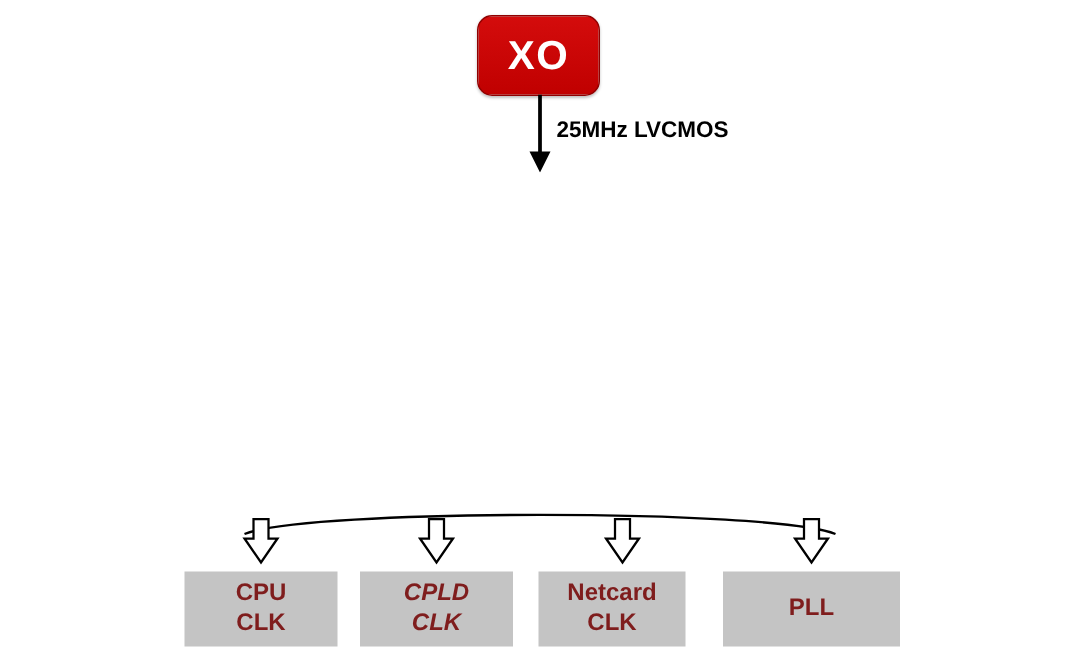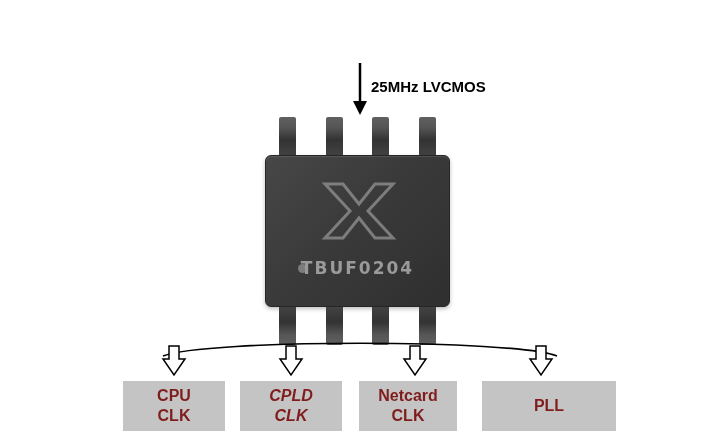--- a/index.html
+++ b/index.html
@@ -53,56 +53,38 @@
 
   
   .out-box{
     position:absolute;top:381px;height:50px;background:#c4c4c4;
     display:flex;flex-direction:column;align-items:center;justify-content:center;
     color:#7f1d1d;font-weight:bold;font-size:16px;line-height:20px;text-align:center;
   }
   .out-box.b0{left:123px;width:102px;}
   .out-box.b1{left:240px;width:102px;font-style:italic;}
   .out-box.b2{left:359px;width:98px;}
-  .out-box.b3{left:482px;width:134px;text-align:center;}
+  .out-box.b3{left:482px;width:118px;text-align:center;}
 </style>
 </head>
 <body>
 
 <div class="canvas">
 
+  <div class="xo-box">
+    <span>XO</span>
+  </div>
 
   <svg class="solid-arrow" viewBox="0 0 28 52">
     <line x1="14" y1="0" x2="14" y2="40" stroke="#000000" stroke-width="2.5"></line>
     <polygon points="14,52 7,38 21,38" fill="#000000"></polygon>
   </svg>
 
   <div class="signal-label">25MHz LVCMOS</div>
 
-  <div class="chip">
-    <div class="pin-row top">
-      <div class="pin"></div>
-      <div class="pin"></div>
-      <div class="pin"></div>
-      <div class="pin"></div>
-    </div>
-    <div class="chip-body">
-      <svg class="chip-logo" width="76" height="62" viewBox="0 0 76 62">
-        <path d="M4 4 L22 4 L38 24 L54 4 L72 4 L47 31 L72 58 L54 58 L38 38 L22 58 L4 58 L29 31 Z" fill="none" stroke="#8e8e8e" stroke-width="3"></path>
-      </svg>
-      <div class="pin1-dot"></div>
-      <div class="chip-marking">TBUF0204</div>
-    </div>
-    <div class="pin-row bottom">
-      <div class="pin"></div>
-      <div class="pin"></div>
-      <div class="pin"></div>
-      <div class="pin"></div>
-    </div>
-  </div>
 
   <svg class="fanout" viewBox="0 0 720 50">
     <path d="M163 26 C 205 9, 515 9, 557 26" fill="none" stroke="#000000" stroke-width="1.6"></path>
 
     <polygon points="169,16 179,16 179,29 185,29 174,45 163,29 169,29" fill="#ffffff" stroke="#000000" stroke-width="1.5"></polygon>
 
     <polygon points="286,16 296,16 296,29 302,29 291,45 280,29 286,29" fill="#ffffff" stroke="#000000" stroke-width="1.5"></polygon>
 
     <polygon points="410,16 420,16 420,29 426,29 415,45 404,29 410,29" fill="#ffffff" stroke="#000000" stroke-width="1.5"></polygon>
 

